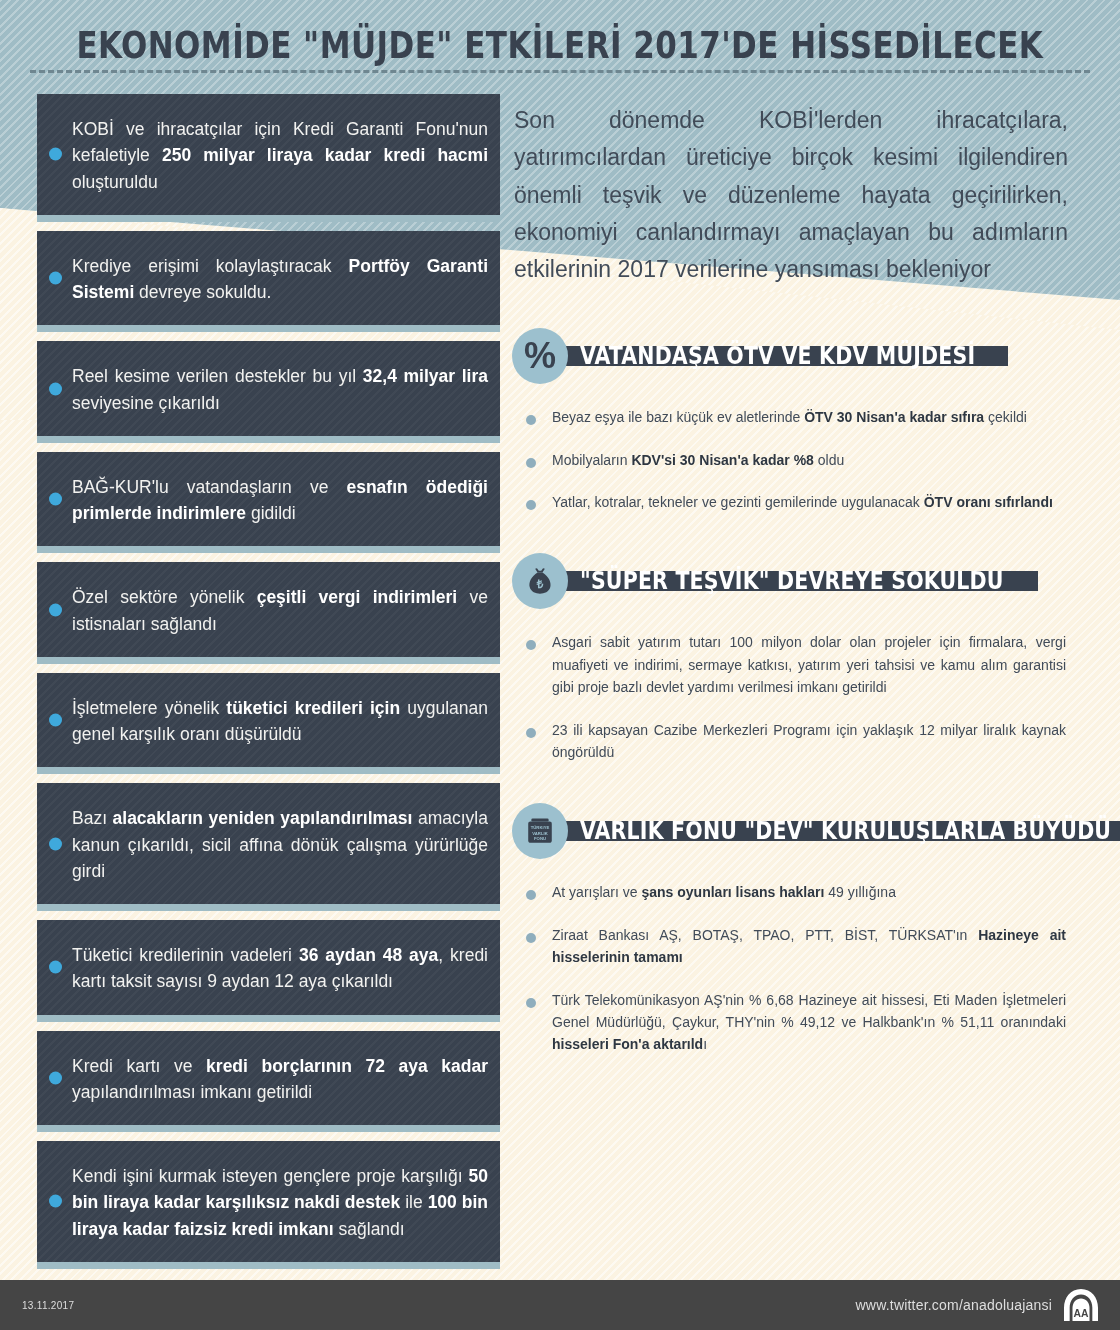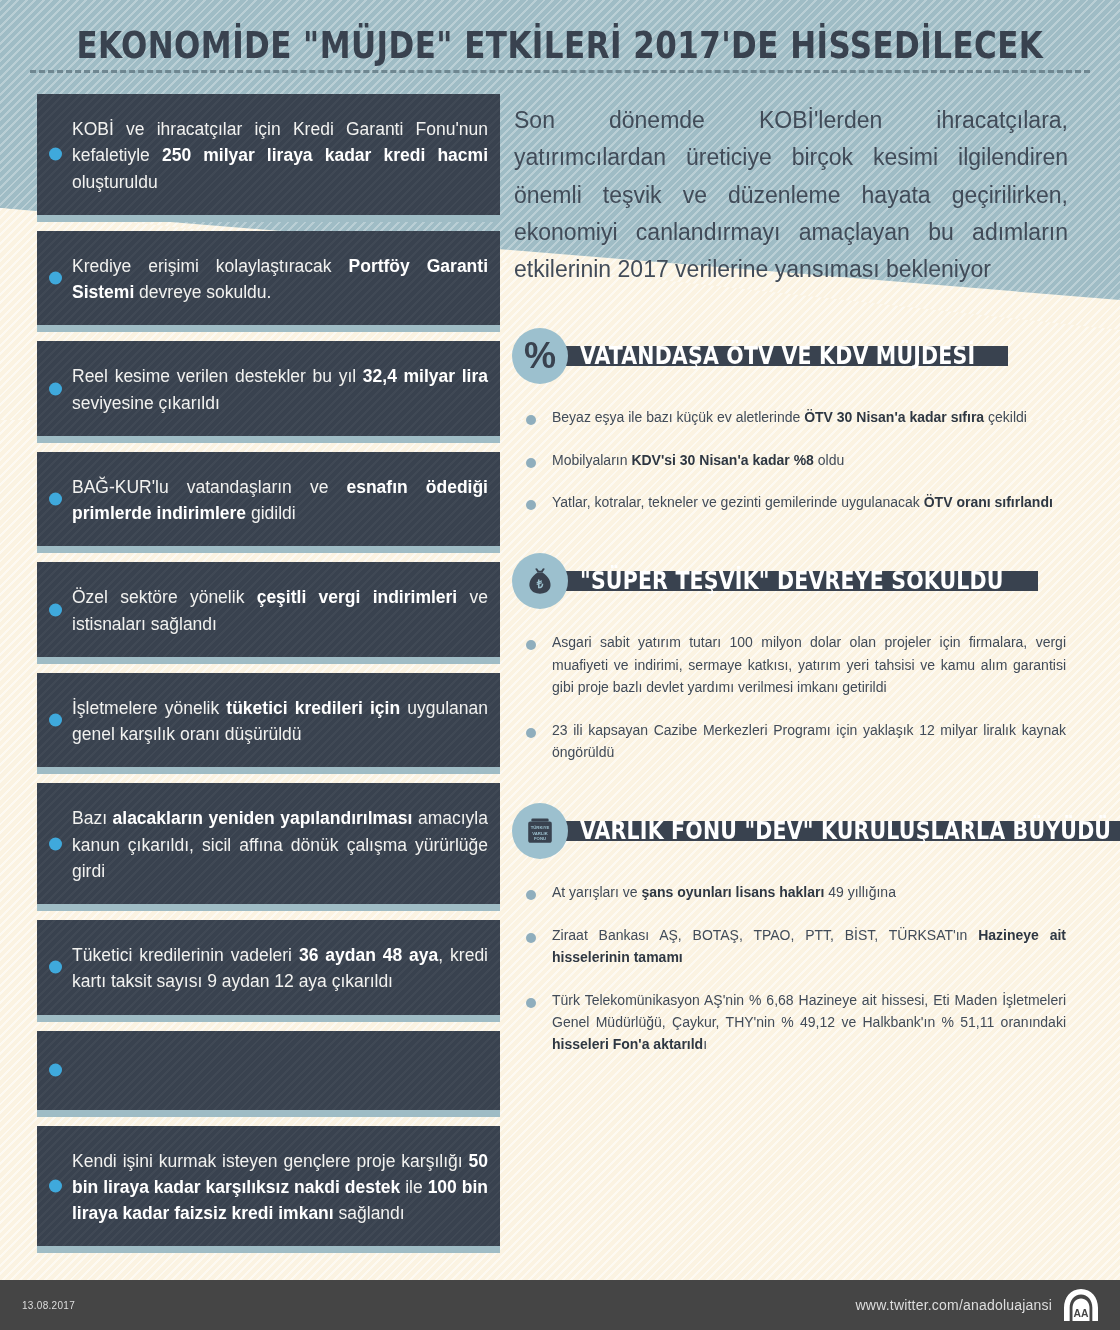--- a/index.html
+++ b/index.html
@@ -276,20 +276,21 @@
       <div class="card">
         <span class="card-bullet"></span>
         <div class="card-text">Bazı <b>alacakların yeniden yapılandırılması</b> amacıyla kanun çıkarıldı, sicil affına dönük çalışma yürürlüğe girdi</div>
       </div>
       <div class="card">
         <span class="card-bullet"></span>
         <div class="card-text">Tüketici kredilerinin vadeleri <b>36 aydan 48 aya</b>, kredi kartı taksit sayısı 9 aydan 12 aya çıkarıldı</div>
       </div>
       <div class="card">
         <span class="card-bullet"></span>
+        <div class="card-text">Kredi kartı ve <b>kredi borçlarının 72 aya kadar</b> yapılandırılması imkanı getirildi</div>
       </div>
       <div class="card">
         <span class="card-bullet"></span>
         <div class="card-text">Kendi işini kurmak isteyen gençlere proje karşılığı <b>50 bin liraya kadar karşılıksız nakdi destek</b> ile <b>100 bin liraya kadar faizsiz kredi imkanı</b> sağlandı</div>
       </div>
     </div>
 
   <div class="col-right">
     <div class="intro">Son dönemde KOBİ'lerden ihracatçılara, yatırımcılardan üreticiye birçok kesimi ilgilendiren önemli teşvik ve düzenleme hayata geçirilirken, ekonomiyi canlandırmayı amaçlayan bu adımların etkilerinin 2017 verilerine yansıması bekleniyor</div>
     <div id="sections-host">
@@ -370,21 +371,21 @@
               <div class="sec-text">Türk Telekomünikasyon AŞ'nin % 6,68 Hazineye ait hissesi, Eti Maden İşletmeleri Genel Müdürlüğü, Çaykur, THY'nin % 49,12 ve Halkbank'ın % 51,11 oranındaki <b>hisseleri Fon'a aktarıld</b>ı</div>
             </div>
           </div>
         </div>
       </div>
   </div>
 
 </div>
 
 <div class="footer">
-  <div class="footer-date">13.08.2017</div>
+  <div class="footer-date">13.11.2017</div>
   <div class="footer-right">
     <div class="footer-url">www.twitter.com/anadoluajansi</div>
     <svg class="aa-logo" viewBox="0 0 40 36">
       <path d="M20 1 C9 1 2 10 2 21 L2 35 L8 35 L8 21 C8 13 13 7 20 7 C27 7 32 13 32 21 L32 35 L38 35 L38 21 C38 10 31 1 20 1 Z" fill="#FFFFFF"></path>
       <path d="M20 11 C15 11 11 15 11 21 L11 35 L29 35 L29 21 C29 15 25 11 20 11 Z" fill="#FFFFFF"></path>
       <text x="20" y="31" font-family="Liberation Sans, sans-serif" font-size="11" font-weight="bold" fill="#454545" text-anchor="middle">AA</text>
     </svg>
   </div>
 </div>
 

